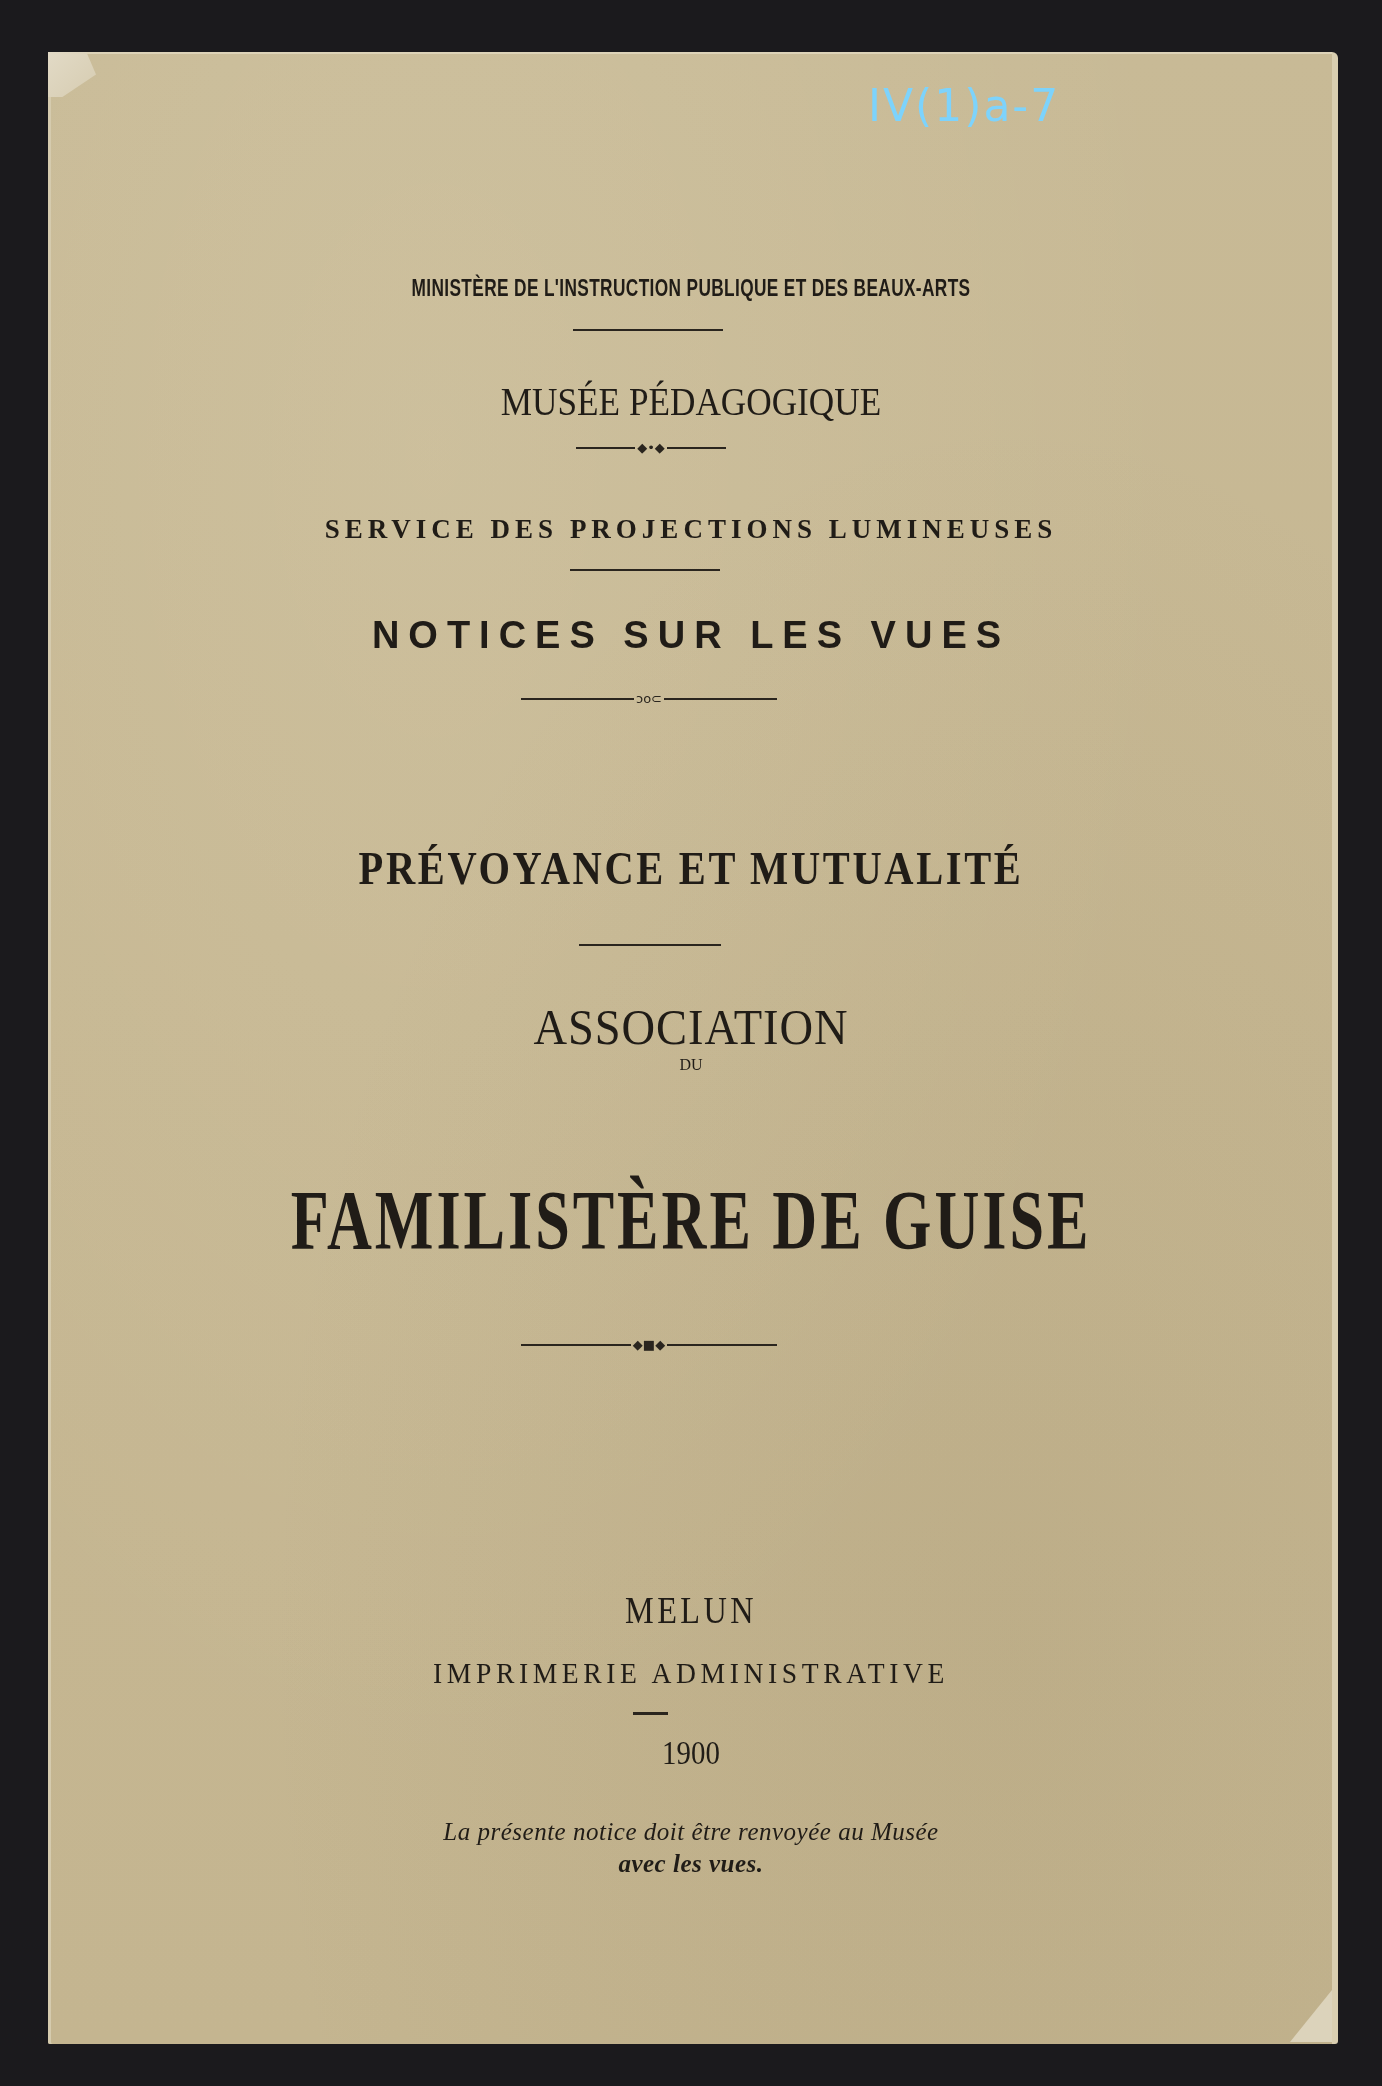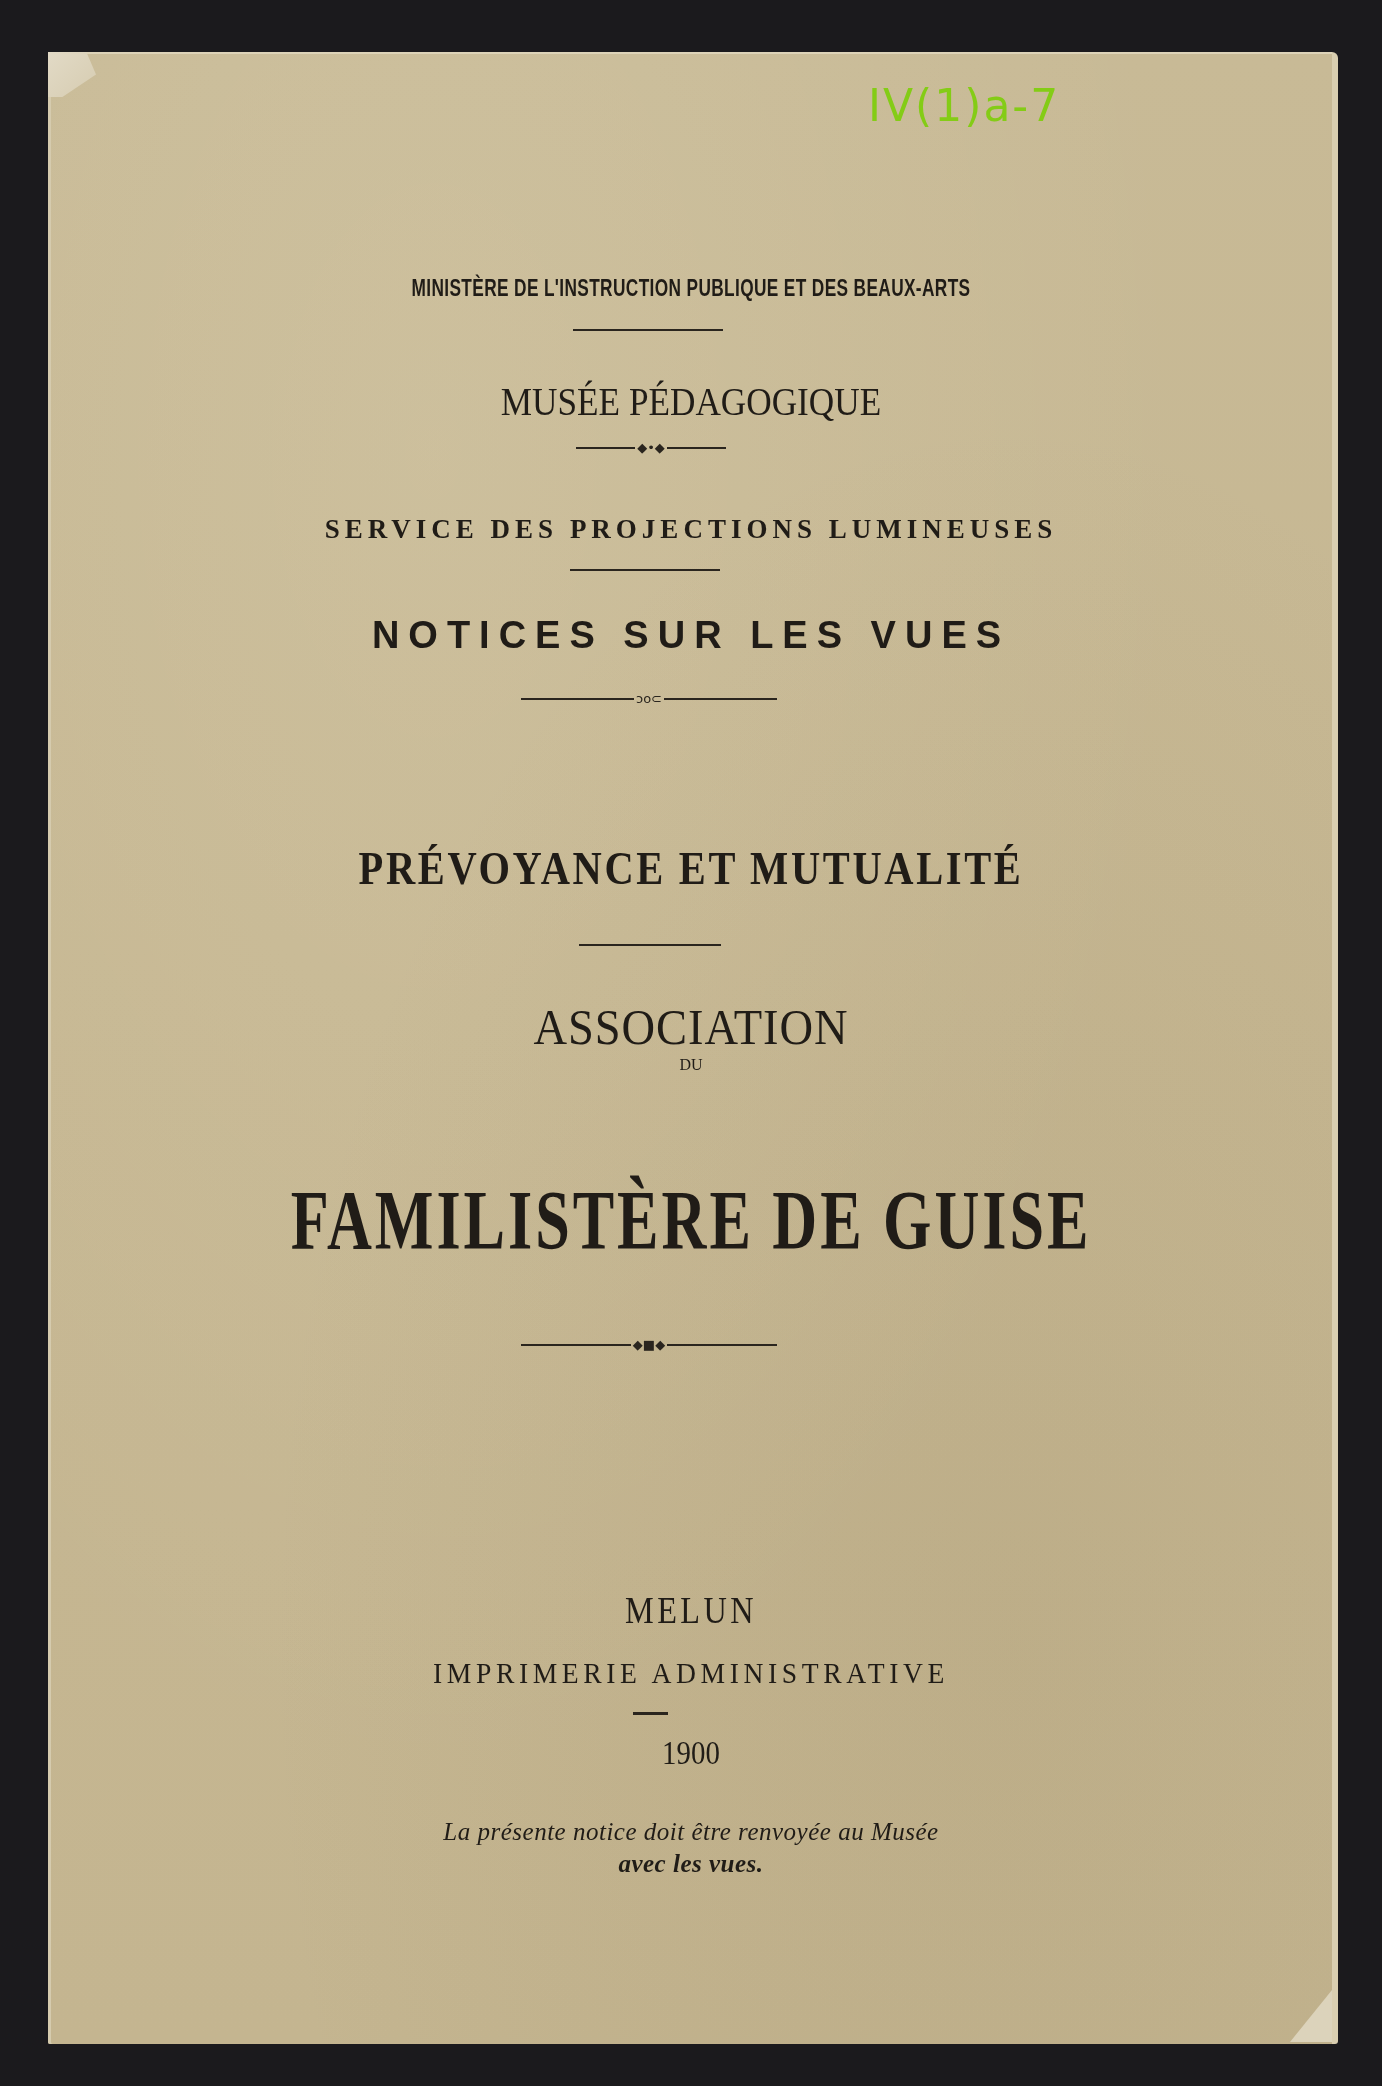--- a/index.html
+++ b/index.html
@@ -33,21 +33,21 @@
     white-space:nowrap;
   }
   .rule { position:absolute; height:2px; background:#2a251e; }
   .orn {
     position:absolute; height:14px; display:flex; align-items:center; justify-content:center;
   }
   .orn .bar { flex:1; height:2px; background:#2a251e; }
   .orn .mid { color:#2a251e; font-size:13px; line-height:14px; padding:0 2px; font-family:"DejaVu Sans", sans-serif; }
   .shelfmark {
     position:absolute; left:868px; top:78px; width:240px; height:56px;
-    color:#84cc16; font-family:"DejaVu Sans", sans-serif; font-size:44px; line-height:56px;
+    color:#7dd3fc; font-family:"DejaVu Sans", sans-serif; font-size:44px; line-height:56px;
     letter-spacing:2px;
   }
 </style>
 </head>
 <body>
 
 <div class="paper"></div>
 <div class="corner-tl"></div>
 <div class="corner-br"></div>
 

